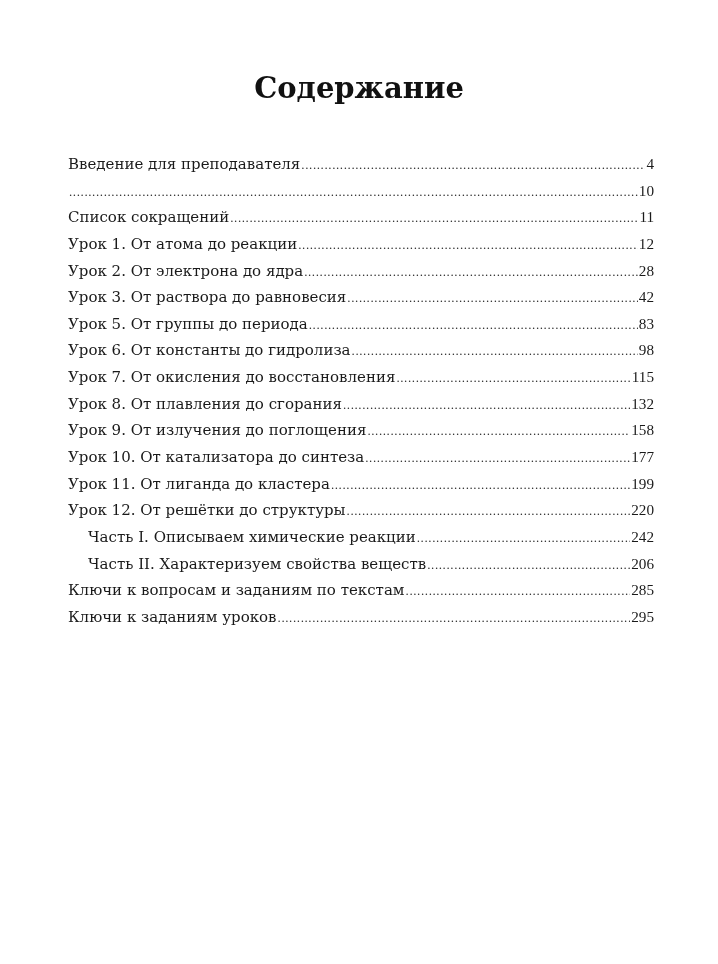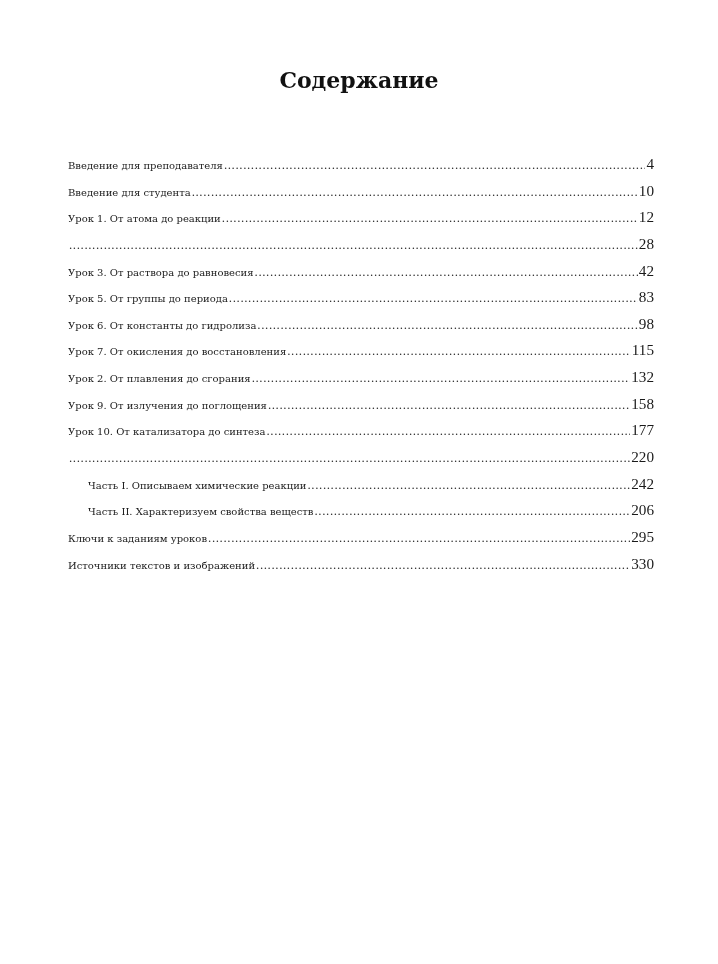--- a/index.html
+++ b/index.html
@@ -16,21 +16,21 @@
       color: #1a1a1a;
     }
     .title {
       position: absolute;
       top: 52px;
       left: 0;
       width: 718px;
       text-align: center;
       font-family: "DejaVu Serif", serif;
       font-weight: bold;
-      font-size: 22px;
+      font-size: 29px;
       color: #111;
       letter-spacing: 0px;
     }
     .toc {
       position: absolute;
       top: 151px;
       left: 68px;
       width: 586px;
     }
     .toc-row {
@@ -41,21 +41,21 @@
       font-size: 15.2px;
       line-height: 26.65px;
       white-space: nowrap;
     }
     .toc-row.indent {
       padding-left: 20px;
     }
     .toc-label {
       flex: 0 0 auto;
       font-family: "DejaVu Serif", serif;
-      font-size: 10px;
+      font-size: 15px;
     }
     .toc-dots {
       flex: 1 1 auto;
       overflow: hidden;
       margin: 0 1px;
       color: #333;
       font-family: "Liberation Serif", serif;
       font-size: 13px;
       letter-spacing: 0.6px;
     }
@@ -74,30 +74,35 @@
 
 <h1 class="title">Содержание</h1>
 
 <div class="toc">
   <div class="toc-row">
     <span class="toc-label">Введение для преподавателя</span>
     <span class="toc-dots"></span>
     <span class="toc-page">4</span>
   </div>
   <div class="toc-row">
-    <span class="toc-label">Введение для студента</span>
     <span class="toc-dots"></span>
     <span class="toc-page">10</span>
+  </div>
+  <div class="toc-row">
+    <span class="toc-label">Список сокращений</span>
+    <span class="toc-dots"></span>
+    <span class="toc-page">11</span>
   </div>
   <div class="toc-row">
     <span class="toc-label">Урок 1. От атома до реакции</span>
     <span class="toc-dots"></span>
     <span class="toc-page">12</span>
   </div>
   <div class="toc-row">
+    <span class="toc-label">Урок 2. От электрона до ядра</span>
     <span class="toc-dots"></span>
     <span class="toc-page">28</span>
   </div>
   <div class="toc-row">
     <span class="toc-label">Урок 3. От раствора до равновесия</span>
     <span class="toc-dots"></span>
     <span class="toc-page">42</span>
   </div>
   <div class="toc-row">
     <span class="toc-label">Урок 5. От группы до периода</span>
@@ -108,51 +113,57 @@
     <span class="toc-label">Урок 6. От константы до гидролиза</span>
     <span class="toc-dots"></span>
     <span class="toc-page">98</span>
   </div>
   <div class="toc-row">
     <span class="toc-label">Урок 7. От окисления до восстановления</span>
     <span class="toc-dots"></span>
     <span class="toc-page">115</span>
   </div>
   <div class="toc-row">
-    <span class="toc-label">Урок 2. От плавления до сгорания</span>
+    <span class="toc-label">Урок 8. От плавления до сгорания</span>
     <span class="toc-dots"></span>
     <span class="toc-page">132</span>
   </div>
   <div class="toc-row">
     <span class="toc-label">Урок 9. От излучения до поглощения</span>
     <span class="toc-dots"></span>
     <span class="toc-page">158</span>
   </div>
   <div class="toc-row">
     <span class="toc-label">Урок 10. От катализатора до синтеза</span>
     <span class="toc-dots"></span>
     <span class="toc-page">177</span>
   </div>
   <div class="toc-row">
+    <span class="toc-label">Урок 11. От лиганда до кластера</span>
+    <span class="toc-dots"></span>
+    <span class="toc-page">199</span>
+  </div>
+  <div class="toc-row">
+    <span class="toc-label">Урок 12. От решётки до структуры</span>
     <span class="toc-dots"></span>
     <span class="toc-page">220</span>
   </div>
   <div class="toc-row indent">
     <span class="toc-label">Часть I. Описываем химические реакции</span>
     <span class="toc-dots"></span>
     <span class="toc-page">242</span>
   </div>
   <div class="toc-row indent">
     <span class="toc-label">Часть II. Характеризуем свойства веществ</span>
     <span class="toc-dots"></span>
     <span class="toc-page">206</span>
   </div>
   <div class="toc-row">
+    <span class="toc-label">Ключи к вопросам и заданиям по текстам</span>
+    <span class="toc-dots"></span>
+    <span class="toc-page">285</span>
+  </div>
+  <div class="toc-row">
     <span class="toc-label">Ключи к заданиям уроков</span>
     <span class="toc-dots"></span>
     <span class="toc-page">295</span>
   </div>
-  <div class="toc-row">
-    <span class="toc-label">Источники текстов и изображений</span>
-    <span class="toc-dots"></span>
-    <span class="toc-page">330</span>
-  </div>
 </div>
 
 </body></html>

